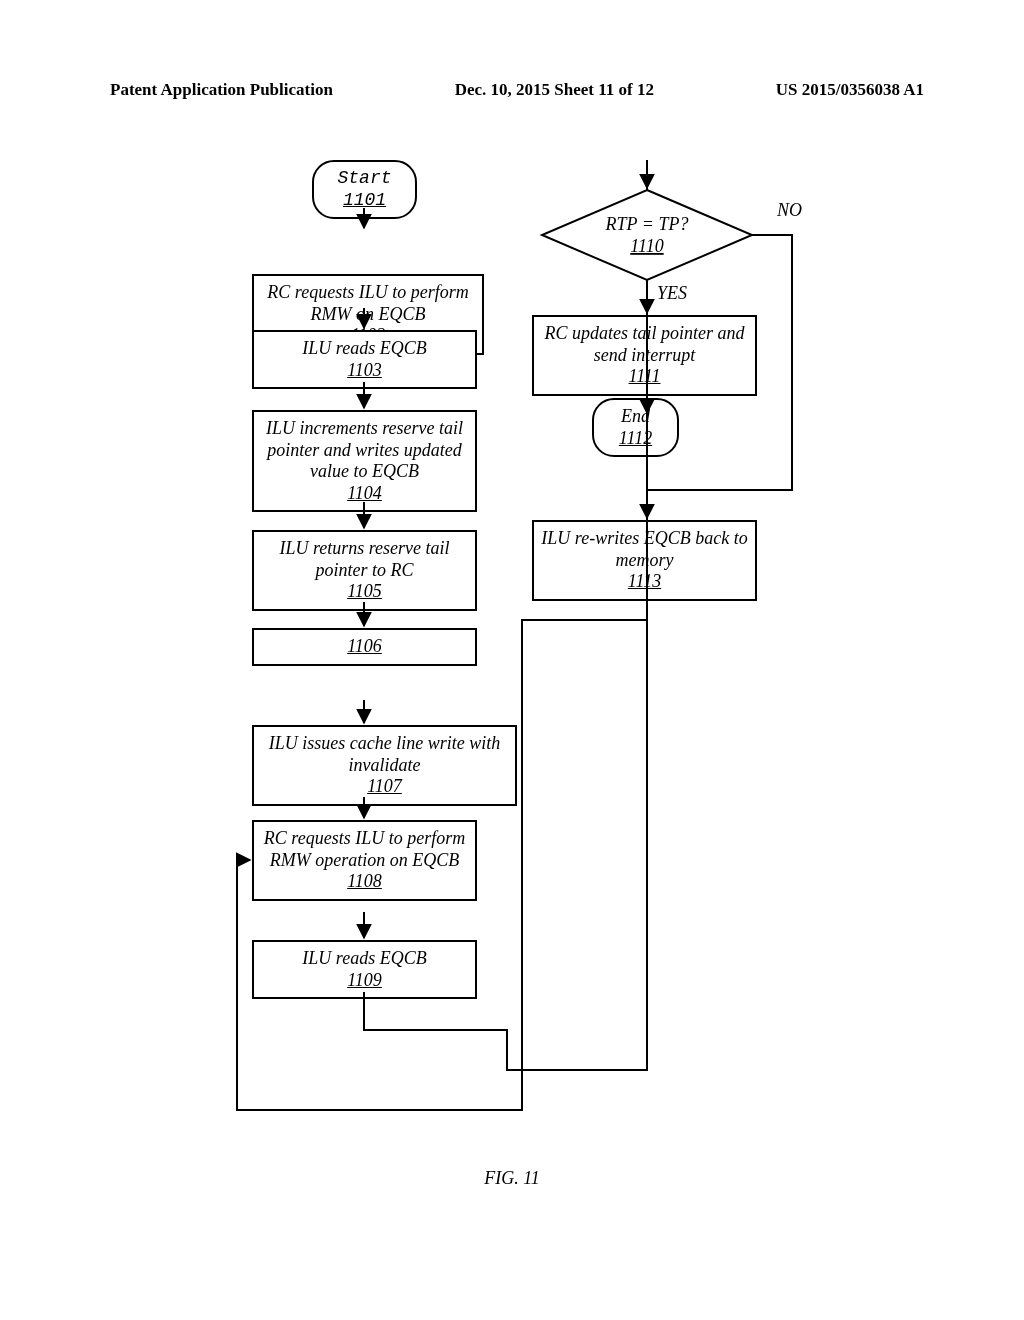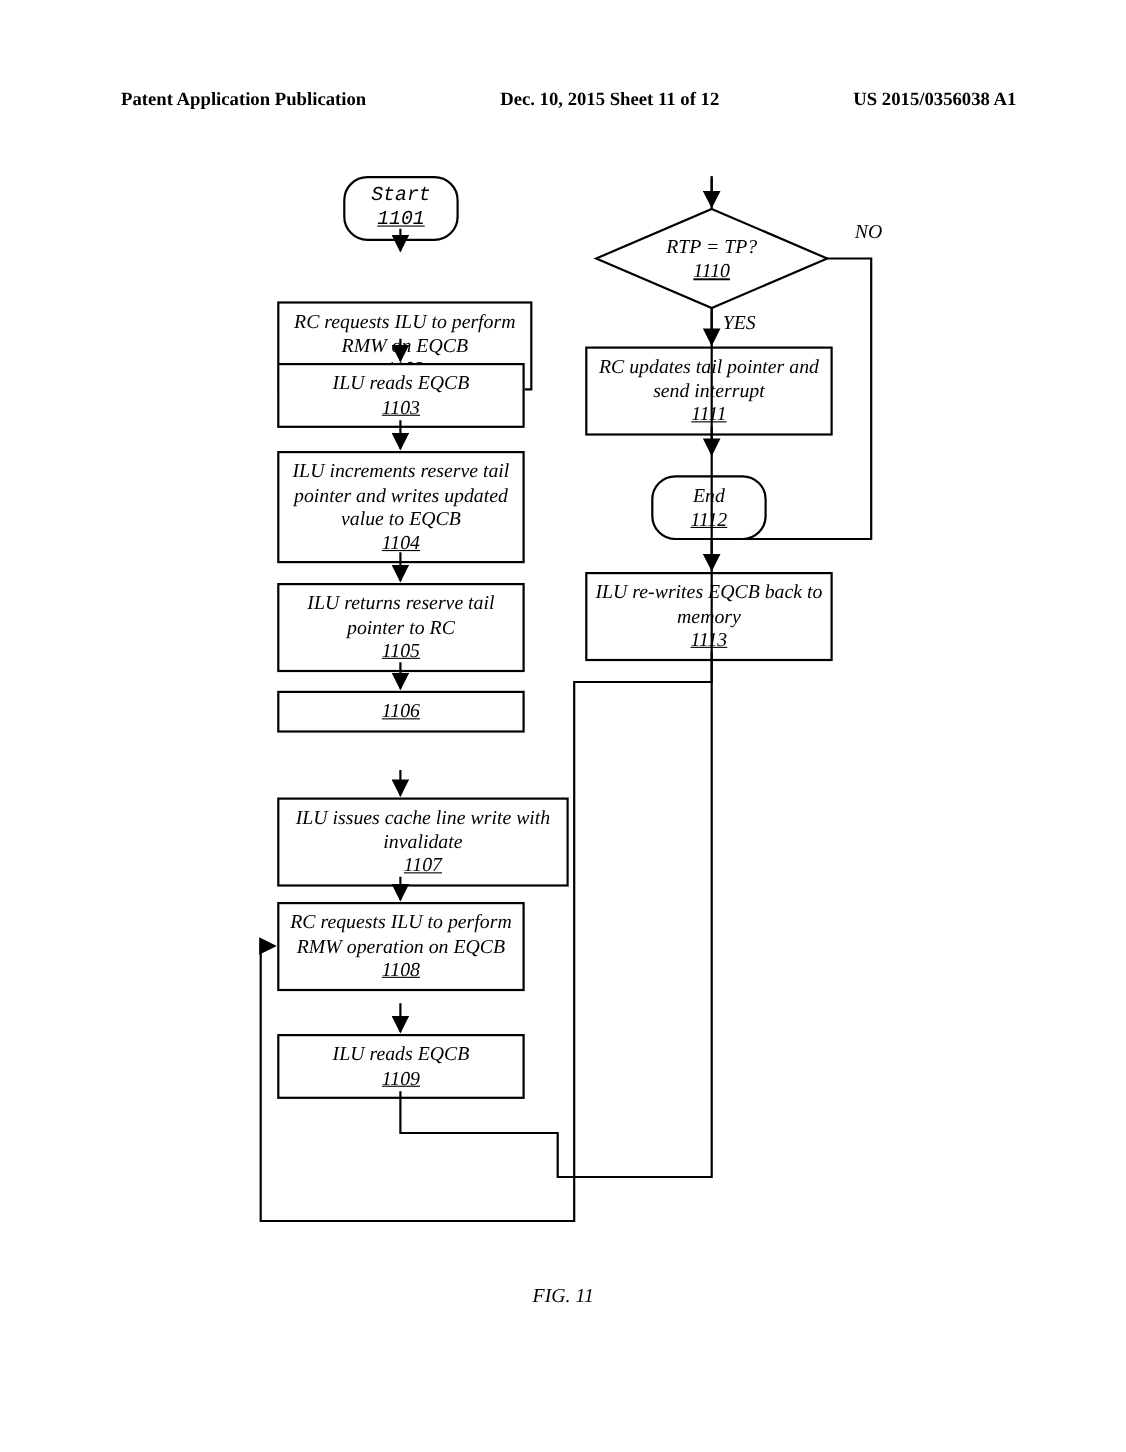--- a/index.html
+++ b/index.html
@@ -122,21 +122,21 @@
   <div class="box" style="left:20px; top:790px; width:225px;">
     <span>ILU reads EQCB</span>
     <span class="ref">1109</span>
   </div>
 
   <div class="box" style="left:300px; top:165px; width:225px;">
     <span>RC updates tail pointer and send interrupt</span>
     <span class="ref">1111</span>
   </div>
 
-  <div class="box terminator" style="left:360px; top:282px; width:105px;">
+  <div class="box terminator" style="left:360px; top:248px; width:87px;">
     <span>End</span>
     <span class="ref">1112</span>
   </div>
 
   <div class="box" style="left:300px; top:370px; width:225px;">
     <span>ILU re-writes EQCB back to memory</span>
     <span class="ref">1113</span>
   </div>
 
   <div class="edge-label" style="left:425px; top:133px;">YES</div>

